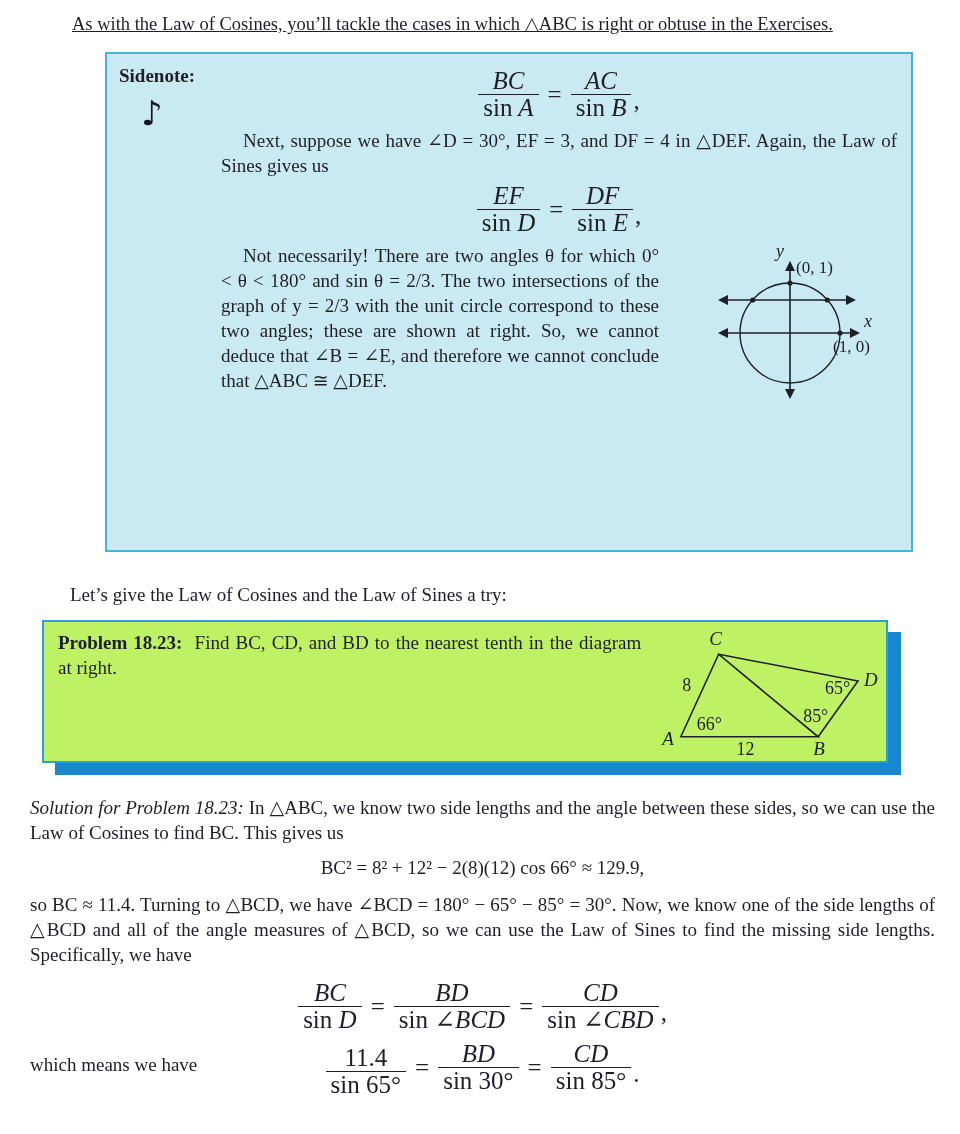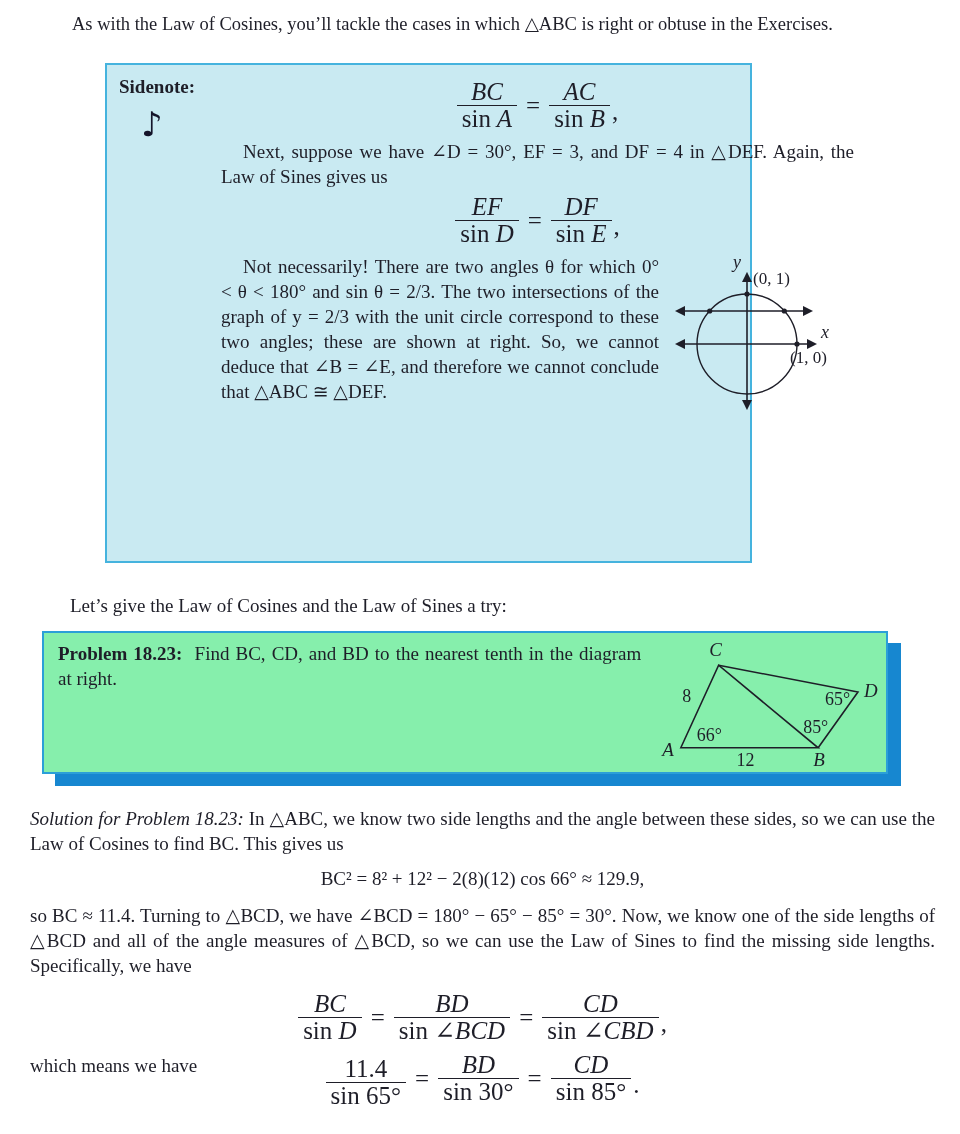--- a/index.html
+++ b/index.html
@@ -4,27 +4,27 @@
 <style>
   * { margin:0; padding:0; box-sizing:border-box; }
   html,body { width:960px; height:1134px; background:#ffffff; overflow:hidden; }
   body {
     font-family:"Liberation Serif","DejaVu Serif","DejaVu Sans",serif;
     color:#1e1e28; font-size:19px; line-height:25px;
     padding:12px 25px 0 30px;
   }
   p { text-align:justify; }
   .nowrap { white-space:nowrap; text-align:left; }
-  .intro { margin-left:42px; margin-bottom:26px; font-size:18.5px; }
+  .intro { margin-left:42px; margin-bottom:15px; font-size:18.5px;text-decoration:underline; }
   .bold { font-weight:bold; }
   .ital { font-style:italic; }
 
   
   .sidenote {
-    margin-left:75px; width:647px; min-height:500px;
+    margin-left:75px; width:808px; min-height:500px;
     background:#c9eaf2; border:2px solid #45b3de;
     display:flex; padding:9px 14px 10px 12px; margin-bottom:30px;
   }
   .sn-labelcol { width:102px; flex:0 0 102px; display:flex; flex-direction:column; align-items:flex-start; }
   .sn-note { font-family:"DejaVu Sans",sans-serif; font-size:34px; line-height:38px; margin:6px 0 0 22px; color:#14142a; }
   .sn-content { flex:1; }
   .sn-content p.ind { text-indent:22px; }
 
   
   .equation { display:flex; justify-content:center; align-items:center; margin:8px 0 10px 0; font-size:25px; }
@@ -41,31 +41,31 @@
   
   .sn-row { display:flex; margin-top:10px; }
   .sn-row p { width:438px; }
   .sn-row svg { margin-left:auto; margin-top:-4px; }
 
   .transition { margin-left:40px; margin-bottom:13px; }
 
   
   .problem {
     margin-left:12px; width:846px; height:143px;
-    background:#86efac; border:2px solid #2b9fd8;
+    background:#bef264; border:2px solid #2b9fd8;
     box-shadow:13px 12px 0 0 #1787d0;
     display:flex; margin-bottom:32px;
   }
   .pb-text { width:600px; padding:8px 0 0 14px; }
   .pb-text p { text-align:justify; }
   .problem svg { margin-left:auto; margin-right:2px; margin-top:5px; }
 
   .sol-para { margin-bottom:0; }
   .final-row { position:relative; margin-top:10px; height:70px; }
-  .final-row .lead-txt { position:absolute; left:0; top:2px; }
+  .final-row .lead-txt { position:absolute; left:0; top:12px; }
   .final-row .equation { margin:4px 0 0 0; }
 
   svg text { font-family:"Liberation Serif","DejaVu Serif","DejaVu Sans",serif; fill:#1e1e28; }
 </style>
 </head>
 <body>
 
 <p class="intro nowrap">As with the Law of Cosines, you’ll tackle the cases in which △ABC is right or obtuse in the Exercises.</p>
 
 <div class="sidenote">

